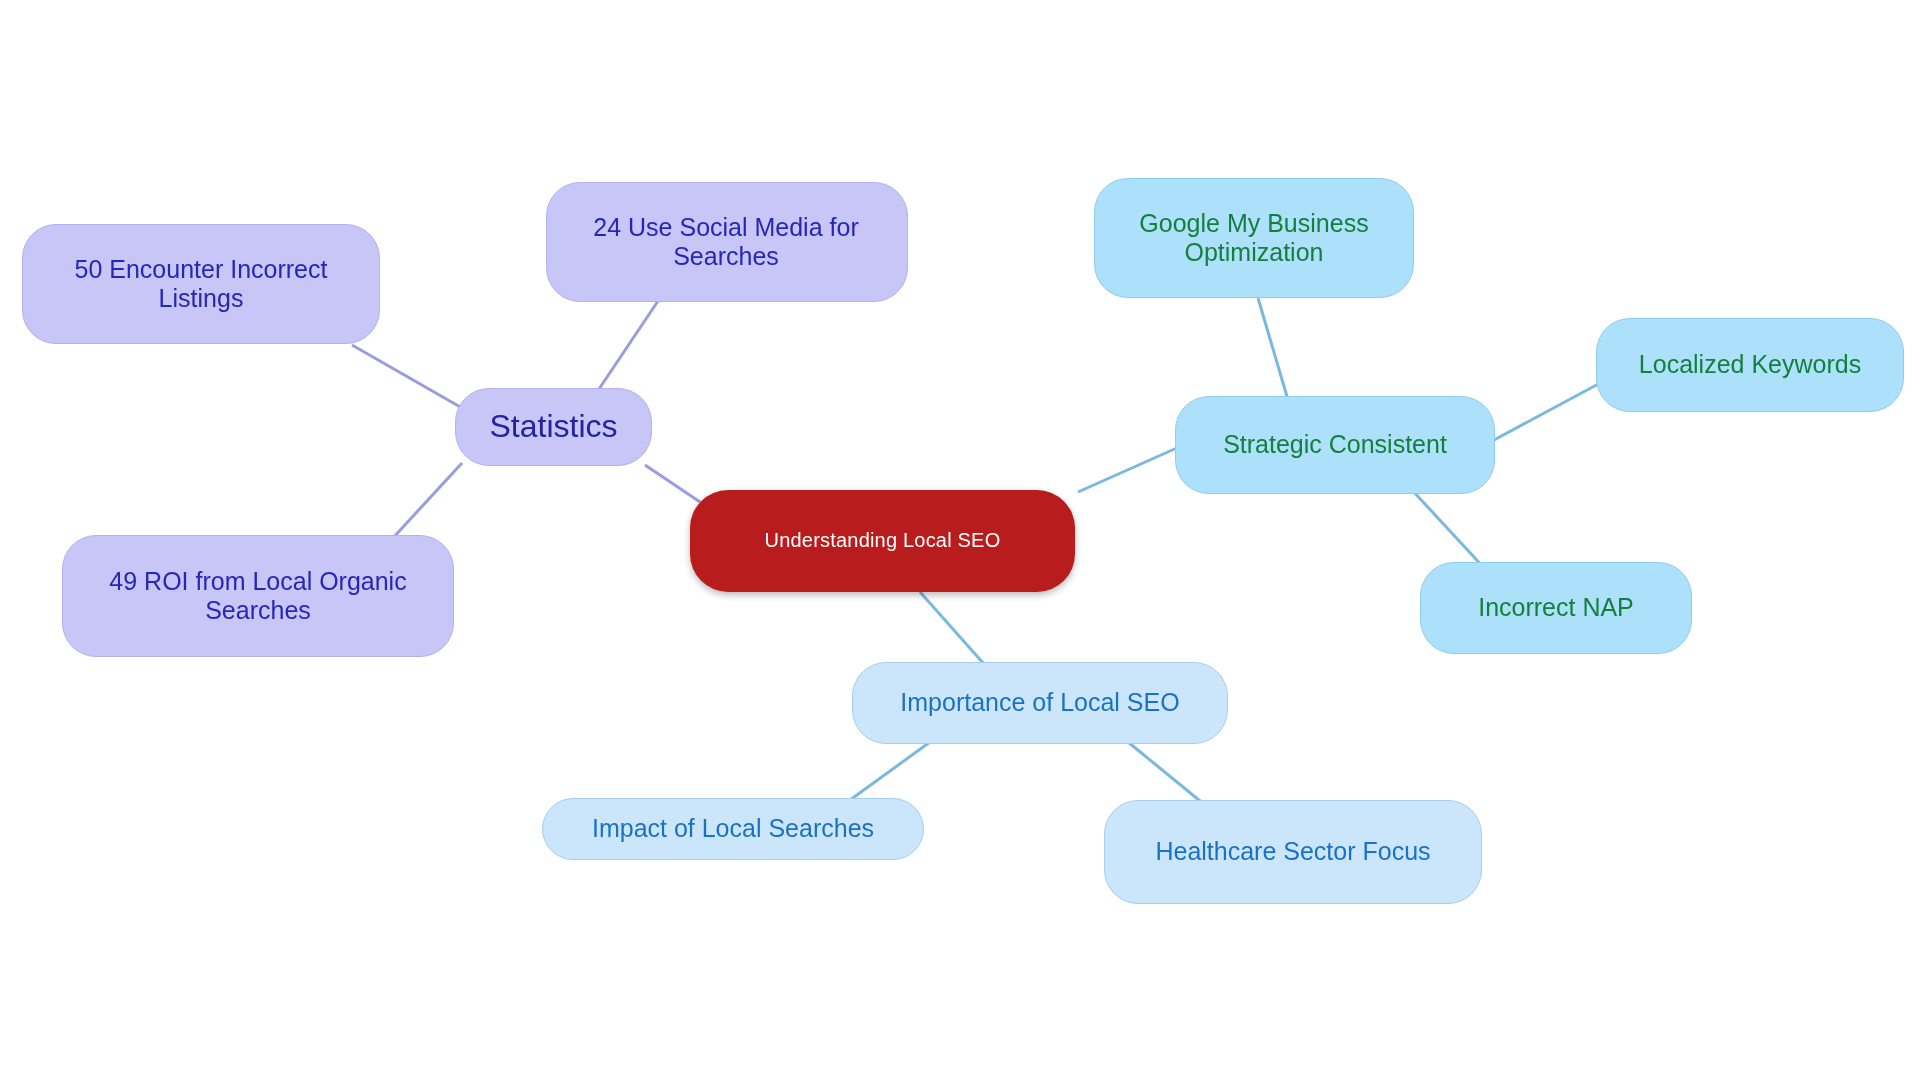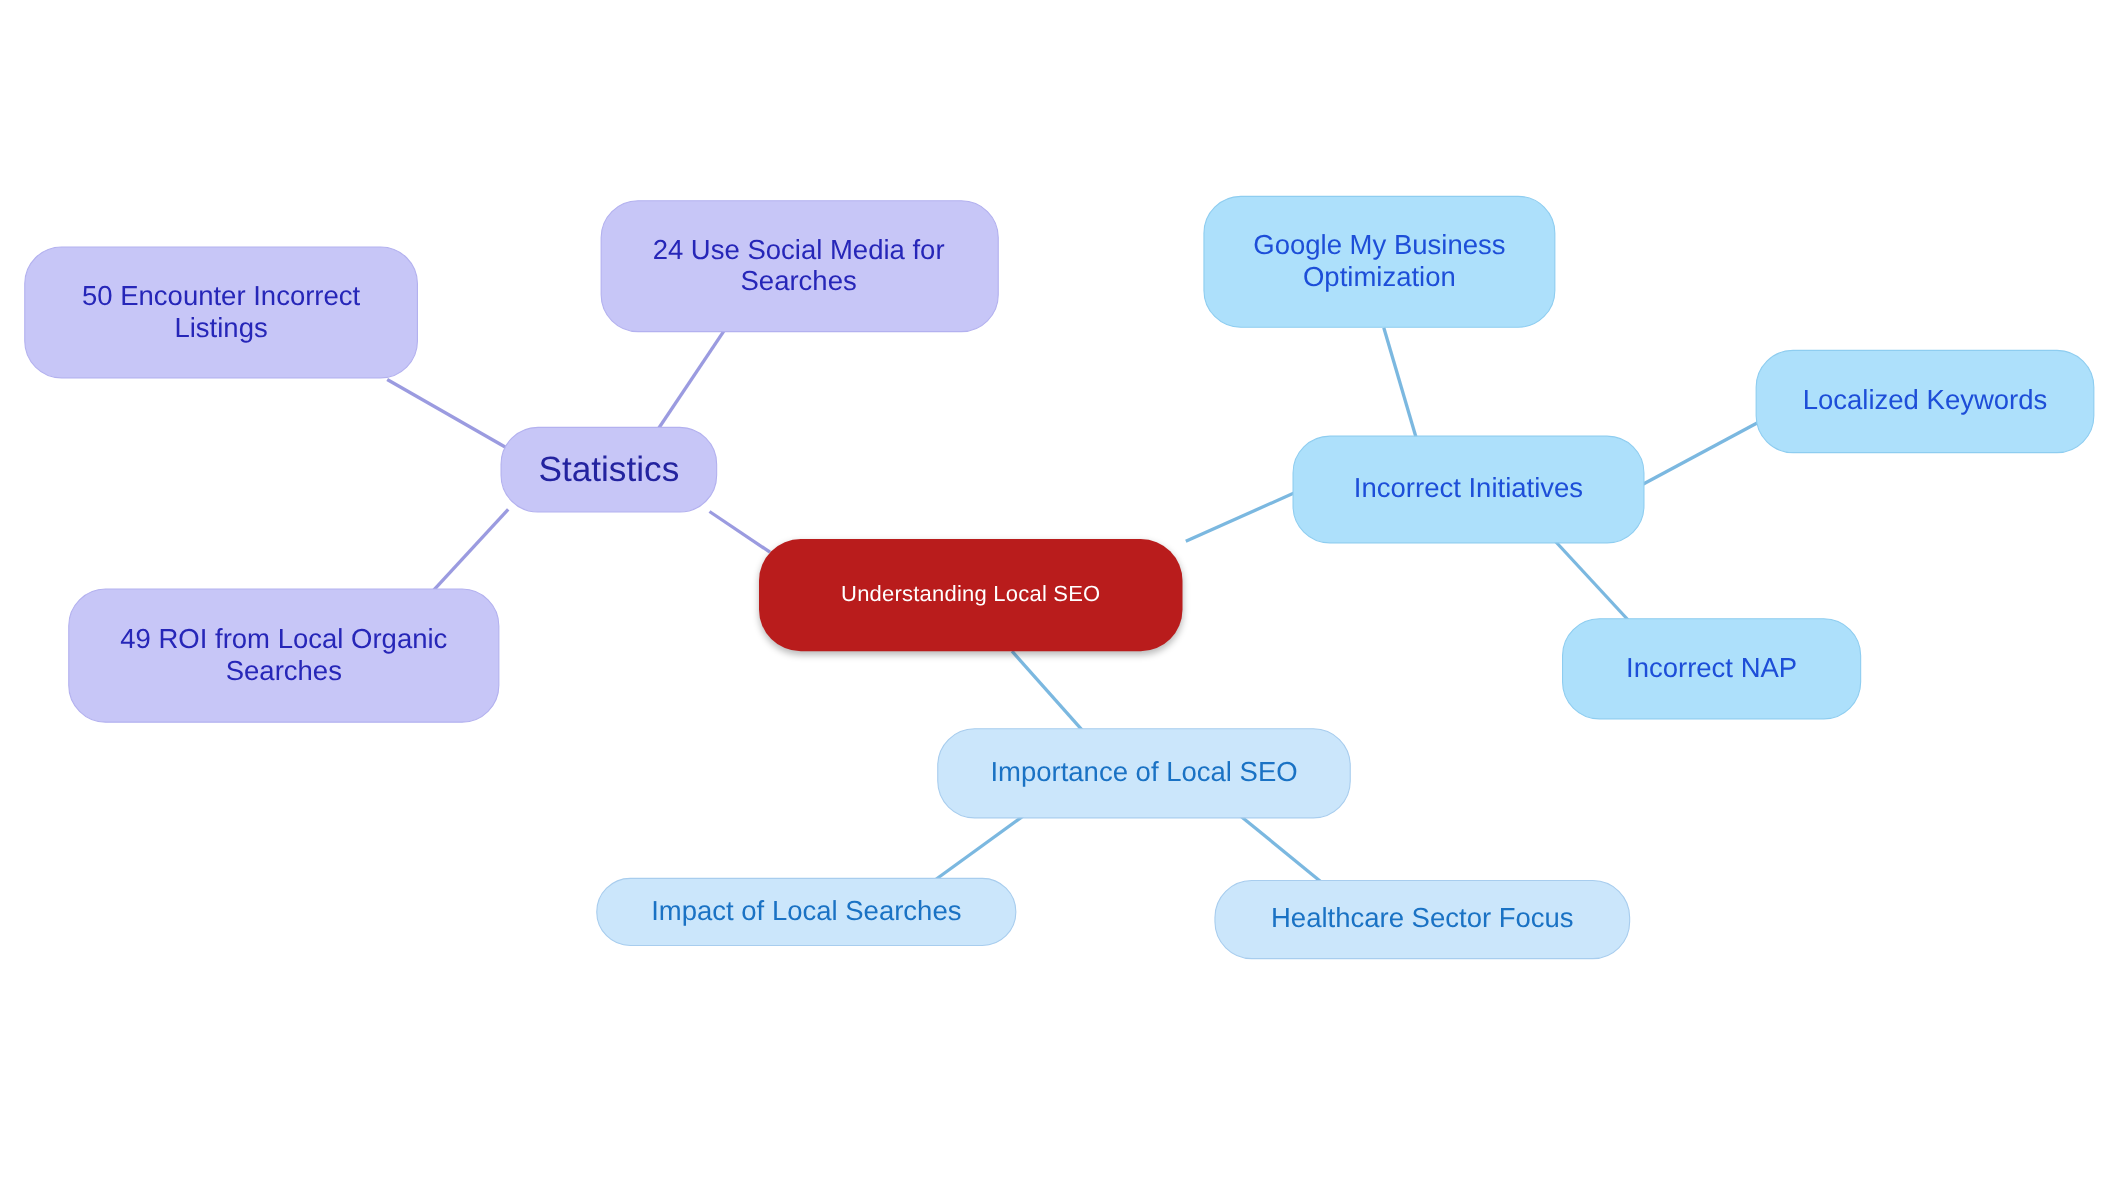--- a/index.html
+++ b/index.html
@@ -56,21 +56,21 @@
   }
   .node-purple-branch {
     background: #c7c6f7;
     border: 1.5px solid #b3b1ef;
     color: #23239f;
     font-size: 32px;
   }
   .node-blue-strong {
     background: #ade0fb;
     border: 1.5px solid #8ecdf0;
-    color: #1d4ed8;
+    color: #15803d;
     font-size: 25px;
   }
   .node-blue-soft {
     background: #cbe6fb;
     border: 1.5px solid #a8cdee;
     color: #1a72c4;
     font-size: 25px;
   }
 </style>
 </head>
@@ -109,28 +109,28 @@
 
   <div class="node node-purple" style="left:22px; top:224px; width:358px; height:120px;">50 Encounter Incorrect
 Listings</div>
 
   <div class="node node-purple" style="left:546px; top:182px; width:362px; height:120px;padding-left:12px;">24 Use Social Media for
 Searches</div>
 
   <div class="node node-purple" style="left:62px; top:535px; width:392px; height:122px;">49 ROI from Local Organic
 Searches</div>
 
-  <div class="node node-blue-strong" style="left:1175px; top:396px; width:320px; height:98px;">Incorrect Initiatives</div>
+  <div class="node node-blue-strong" style="left:1175px; top:396px; width:320px; height:98px;">Strategic Consistent</div>
 
   <div class="node node-blue-strong" style="left:1094px; top:178px; width:320px; height:120px;">Google My Business
 Optimization</div>
 
   <div class="node node-blue-strong" style="left:1596px; top:318px; width:308px; height:94px;">Localized Keywords</div>
 
   <div class="node node-blue-strong" style="left:1420px; top:562px; width:272px; height:92px;">Incorrect NAP</div>
 
   <div class="node node-blue-soft" style="left:852px; top:662px; width:376px; height:82px;">Importance of Local SEO</div>
 
   <div class="node node-blue-soft" style="left:542px; top:798px; width:382px; height:62px;">Impact of Local Searches</div>
 
-  <div class="node node-blue-soft" style="left:1104px; top:800px; width:378px; height:72px;">Healthcare Sector Focus</div>
+  <div class="node node-blue-soft" style="left:1104px; top:800px; width:378px; height:104px;">Healthcare Sector Focus</div>
 
 </div>
 
 </body></html>

